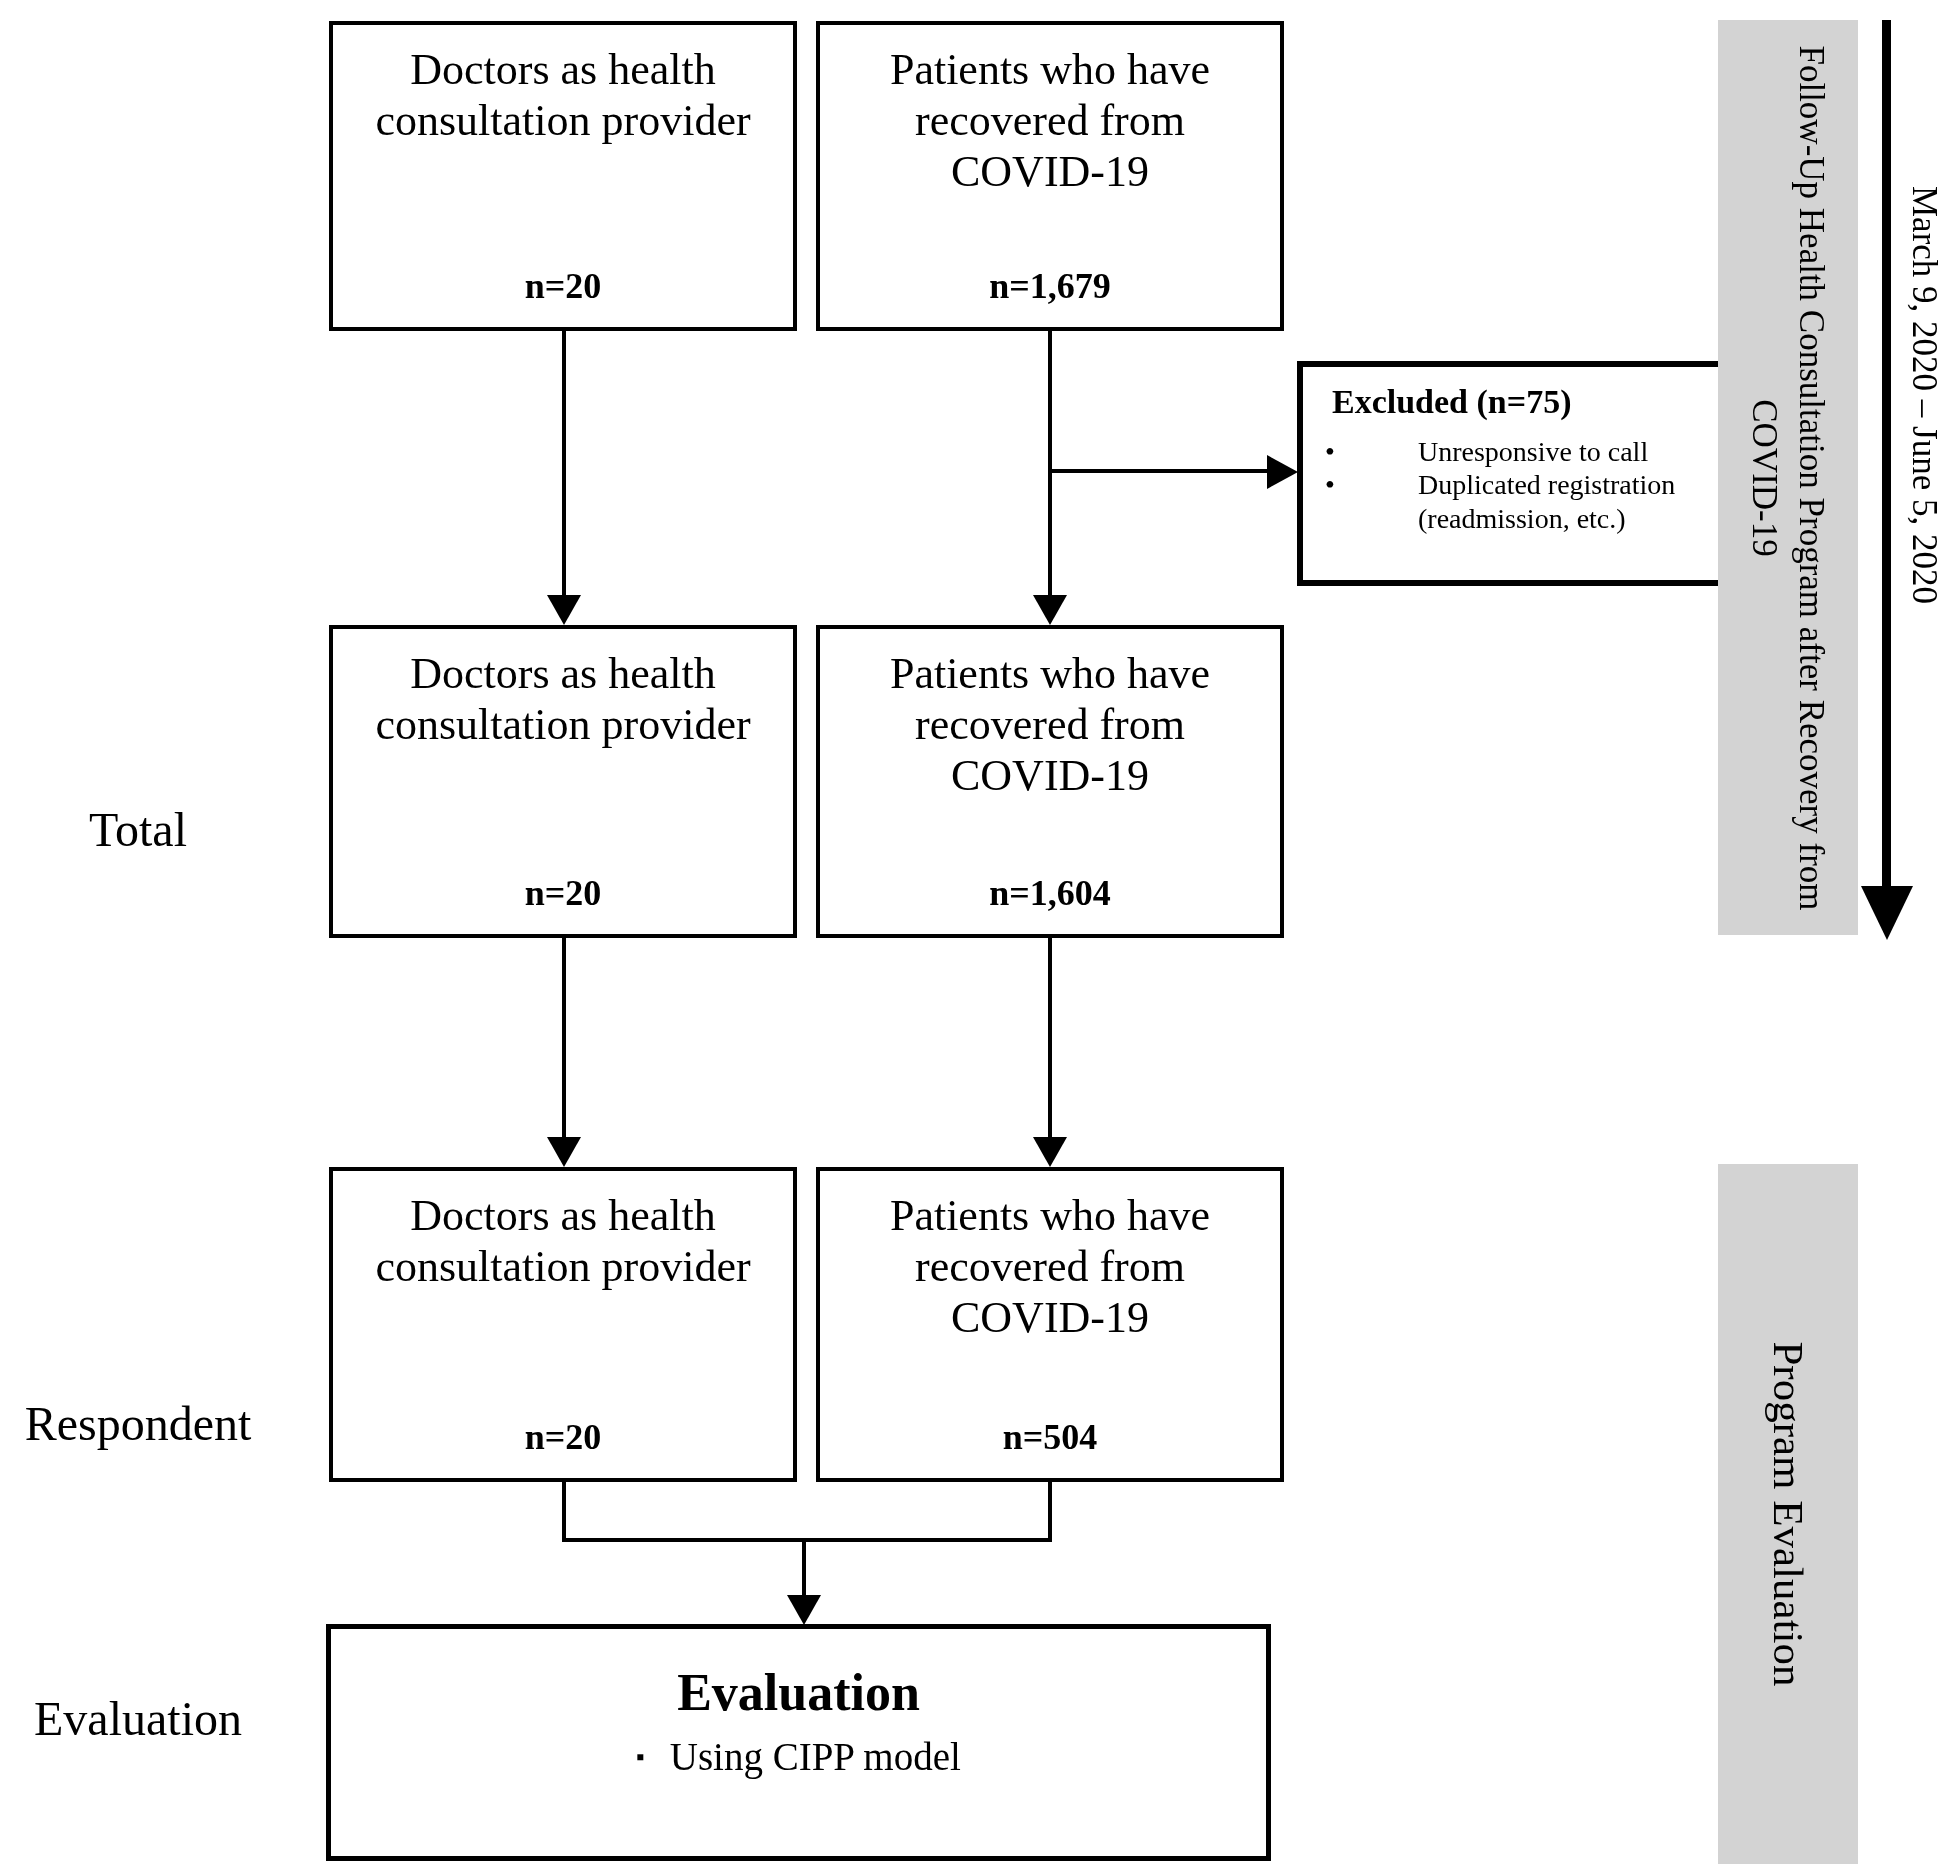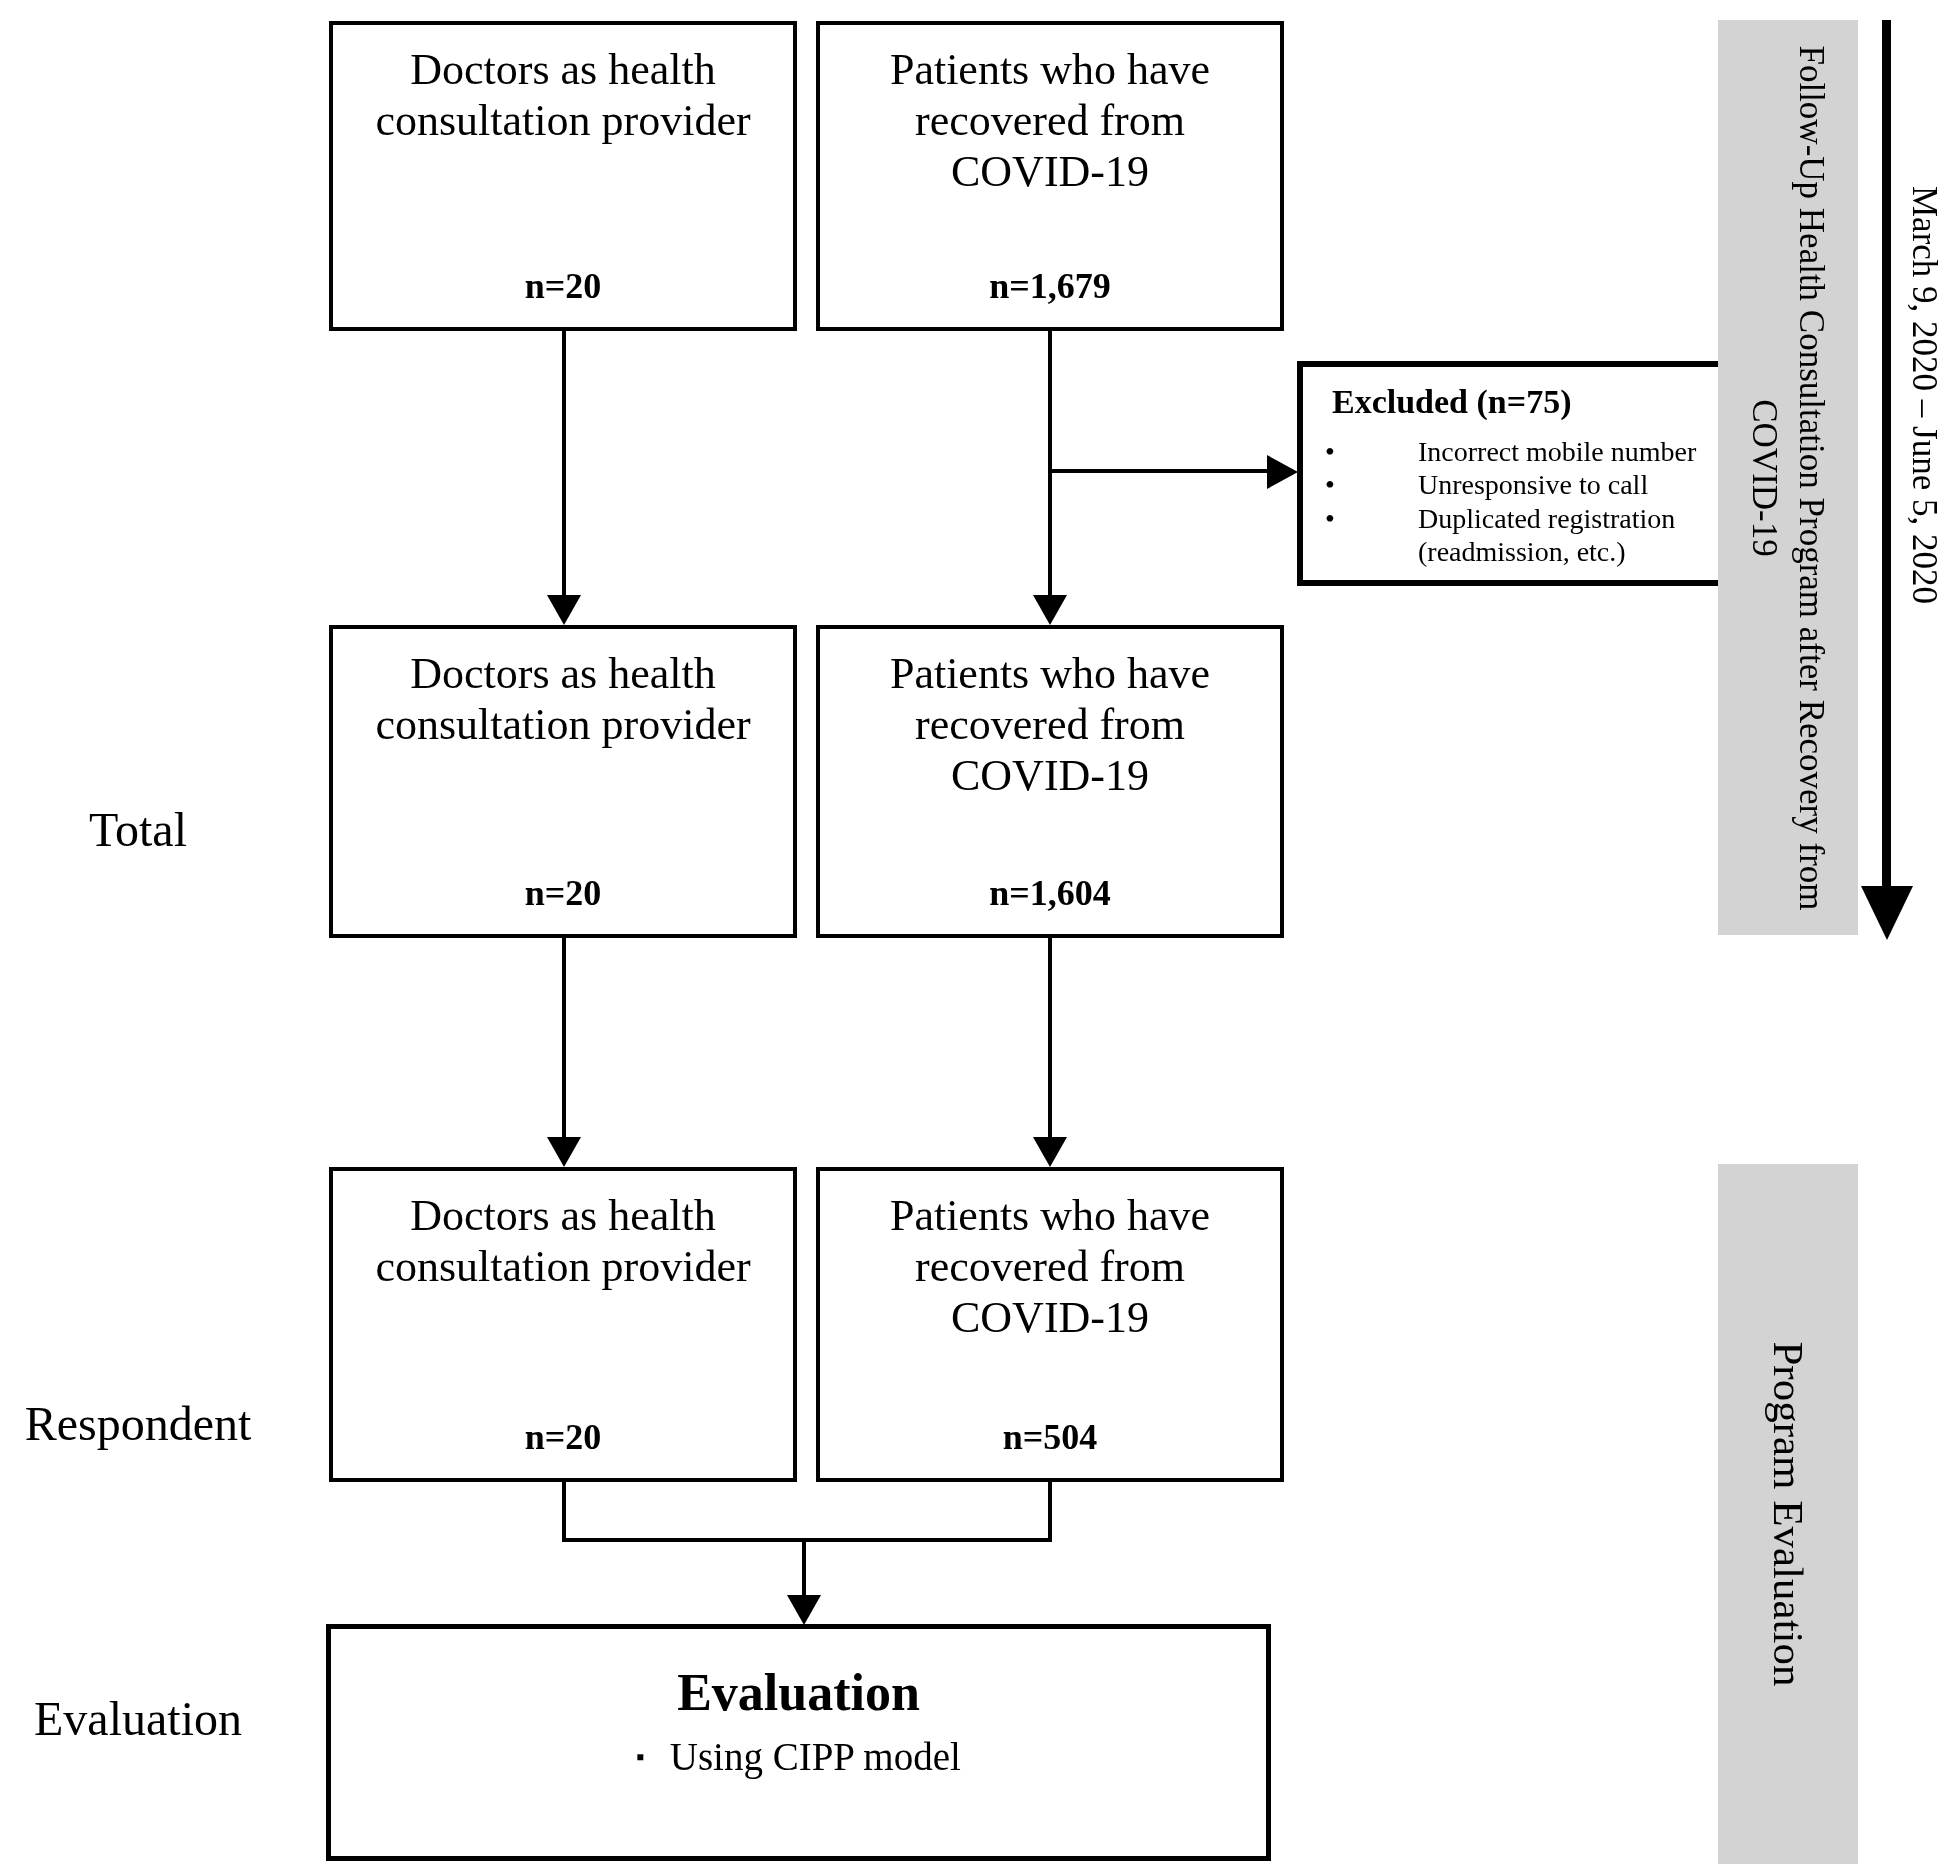--- a/index.html
+++ b/index.html
@@ -175,21 +175,20 @@
   <div class="ah-down" style="left:547px;top:595px;"></div>
   <div class="vline" style="left:1048px;top:330px;height:265px;"></div>
   <div class="ah-down" style="left:1033px;top:595px;"></div>
 
   <div class="hline" style="left:1048px;top:469px;width:219px;"></div>
   <div class="ah-right" style="left:1267px;top:455px;"></div>
 
   <div id="excluded" style="left:1297px;top:361px;width:479px;height:225px;">
     <div class="exc-title">Excluded (n=75)</div>
     <ul class="exc-list">
-      <li>Incorrect mobile number</li>
       <li>Unresponsive to call</li>
       <li>Duplicated registration (readmission, etc.)</li>
     </ul>
   </div>
 
   <div class="row-label" style="top:802px;">Total</div>
 
   <div class="box" style="left:329px;top:625px;width:468px;height:313px;">
     <div class="box-title">
       <span>Doctors as health</span>

